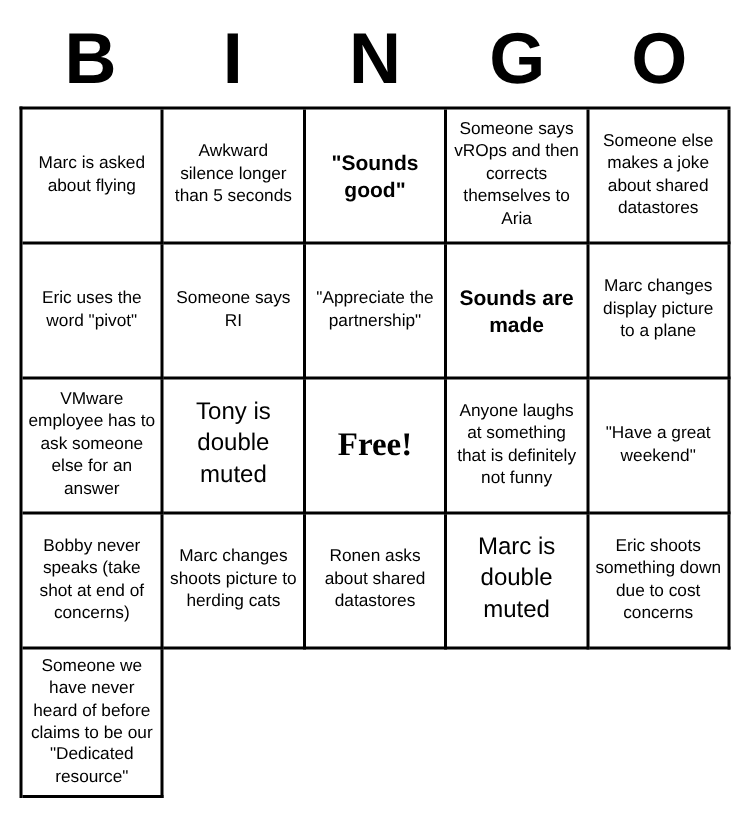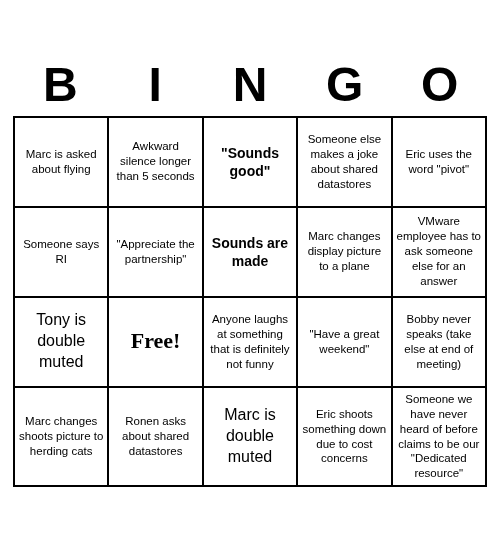--- a/index.html
+++ b/index.html
@@ -69,31 +69,32 @@
     <span>B</span>
     <span>I</span>
     <span>N</span>
     <span>G</span>
     <span>O</span>
   </div>
   <div class="bingo-grid" id="bingo-grid">
   <div class="bingo-cell ">Marc is asked about flying</div>
       <div class="bingo-cell ">Awkward silence longer than 5 seconds</div>
       <div class="bingo-cell large-text">"Sounds good"</div>
+      <div class="bingo-cell ">Someone says vROps and then corrects themselves to Aria</div>
       <div class="bingo-cell ">Someone else makes a joke about shared datastores</div>
       <div class="bingo-cell ">Eric uses the word "pivot"</div>
       <div class="bingo-cell ">Someone says RI</div>
       <div class="bingo-cell ">"Appreciate the partnership"</div>
       <div class="bingo-cell large-text">Sounds are made</div>
       <div class="bingo-cell ">Marc changes display picture to a plane</div>
       <div class="bingo-cell ">VMware employee has to ask someone else for an answer</div>
       <div class="bingo-cell double-muted">Tony is double muted</div>
       <div class="bingo-cell free">Free!</div>
       <div class="bingo-cell ">Anyone laughs at something that is definitely not funny</div>
       <div class="bingo-cell ">"Have a great weekend"</div>
-      <div class="bingo-cell ">Bobby never speaks (take else at end of meeting)</div>
+      <div class="bingo-cell ">Bobby never speaks (take shot at end of concerns)</div>
       <div class="bingo-cell ">Marc changes shoots picture to herding cats</div>
       <div class="bingo-cell ">Ronen asks about shared datastores</div>
       <div class="bingo-cell double-muted">Marc is double muted</div>
       <div class="bingo-cell ">Eric shoots something down due to cost concerns</div>
       <div class="bingo-cell ">Someone we have never heard of before claims to be our "Dedicated resource"</div>
     </div>
 </div>
 
 </body></html>

